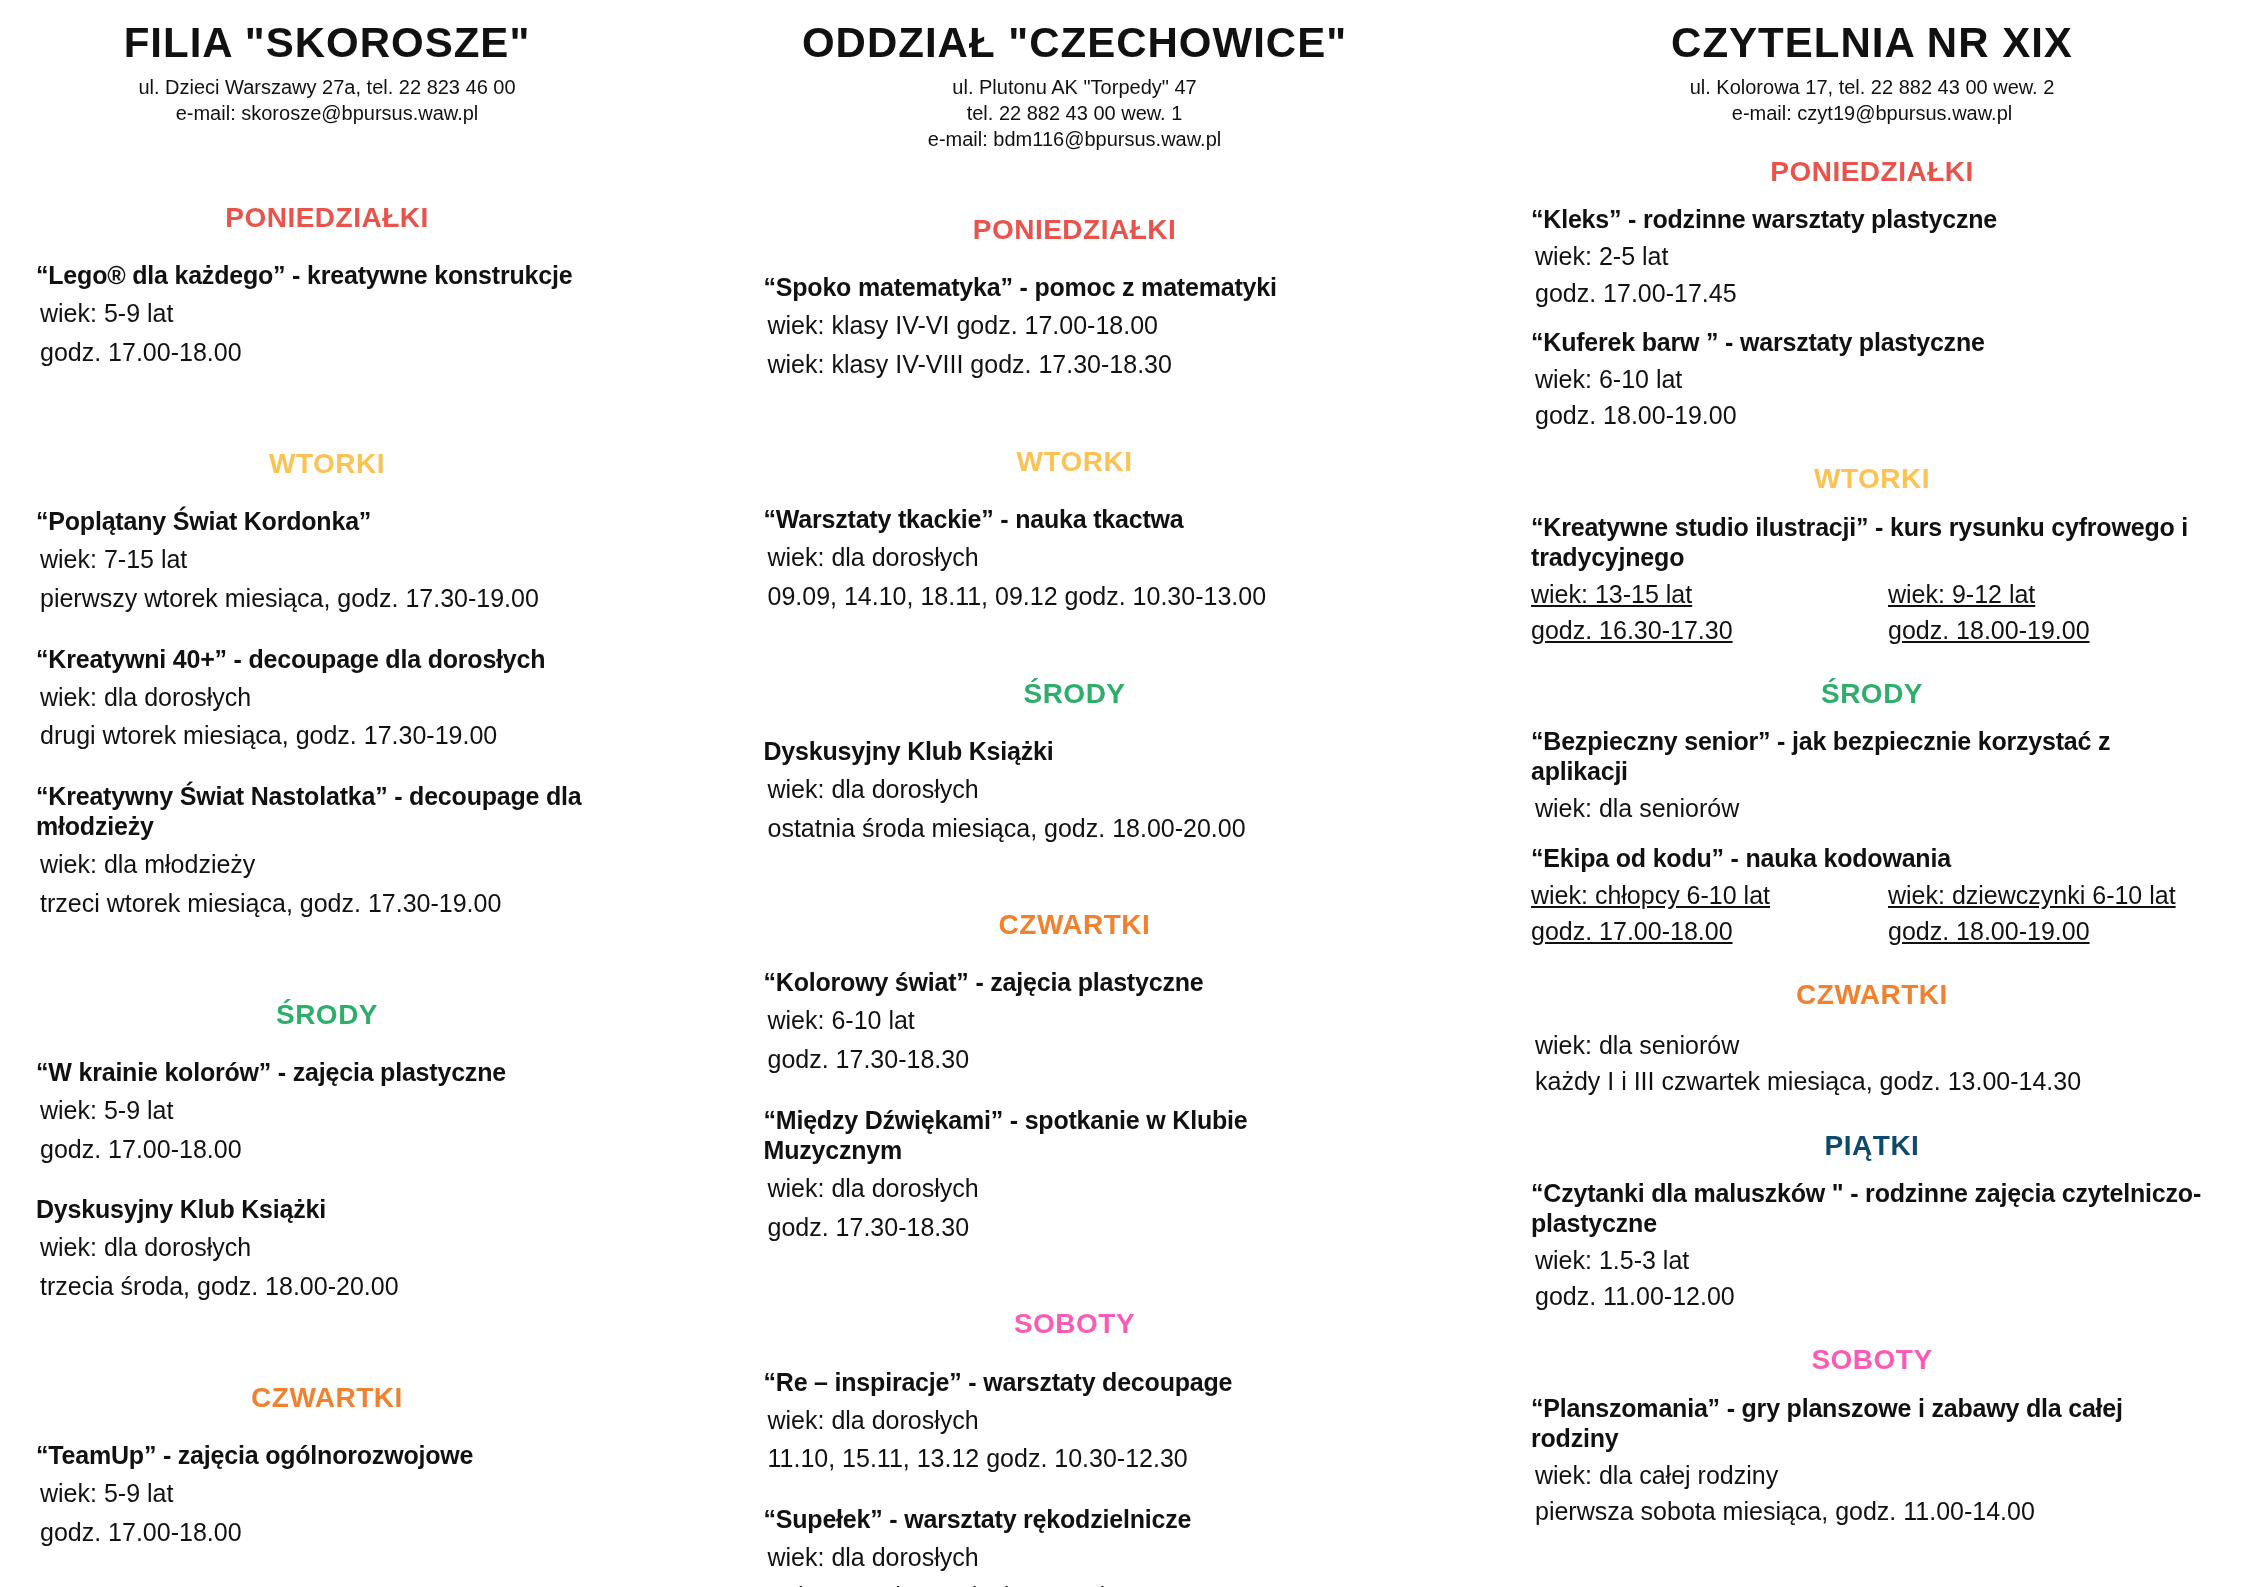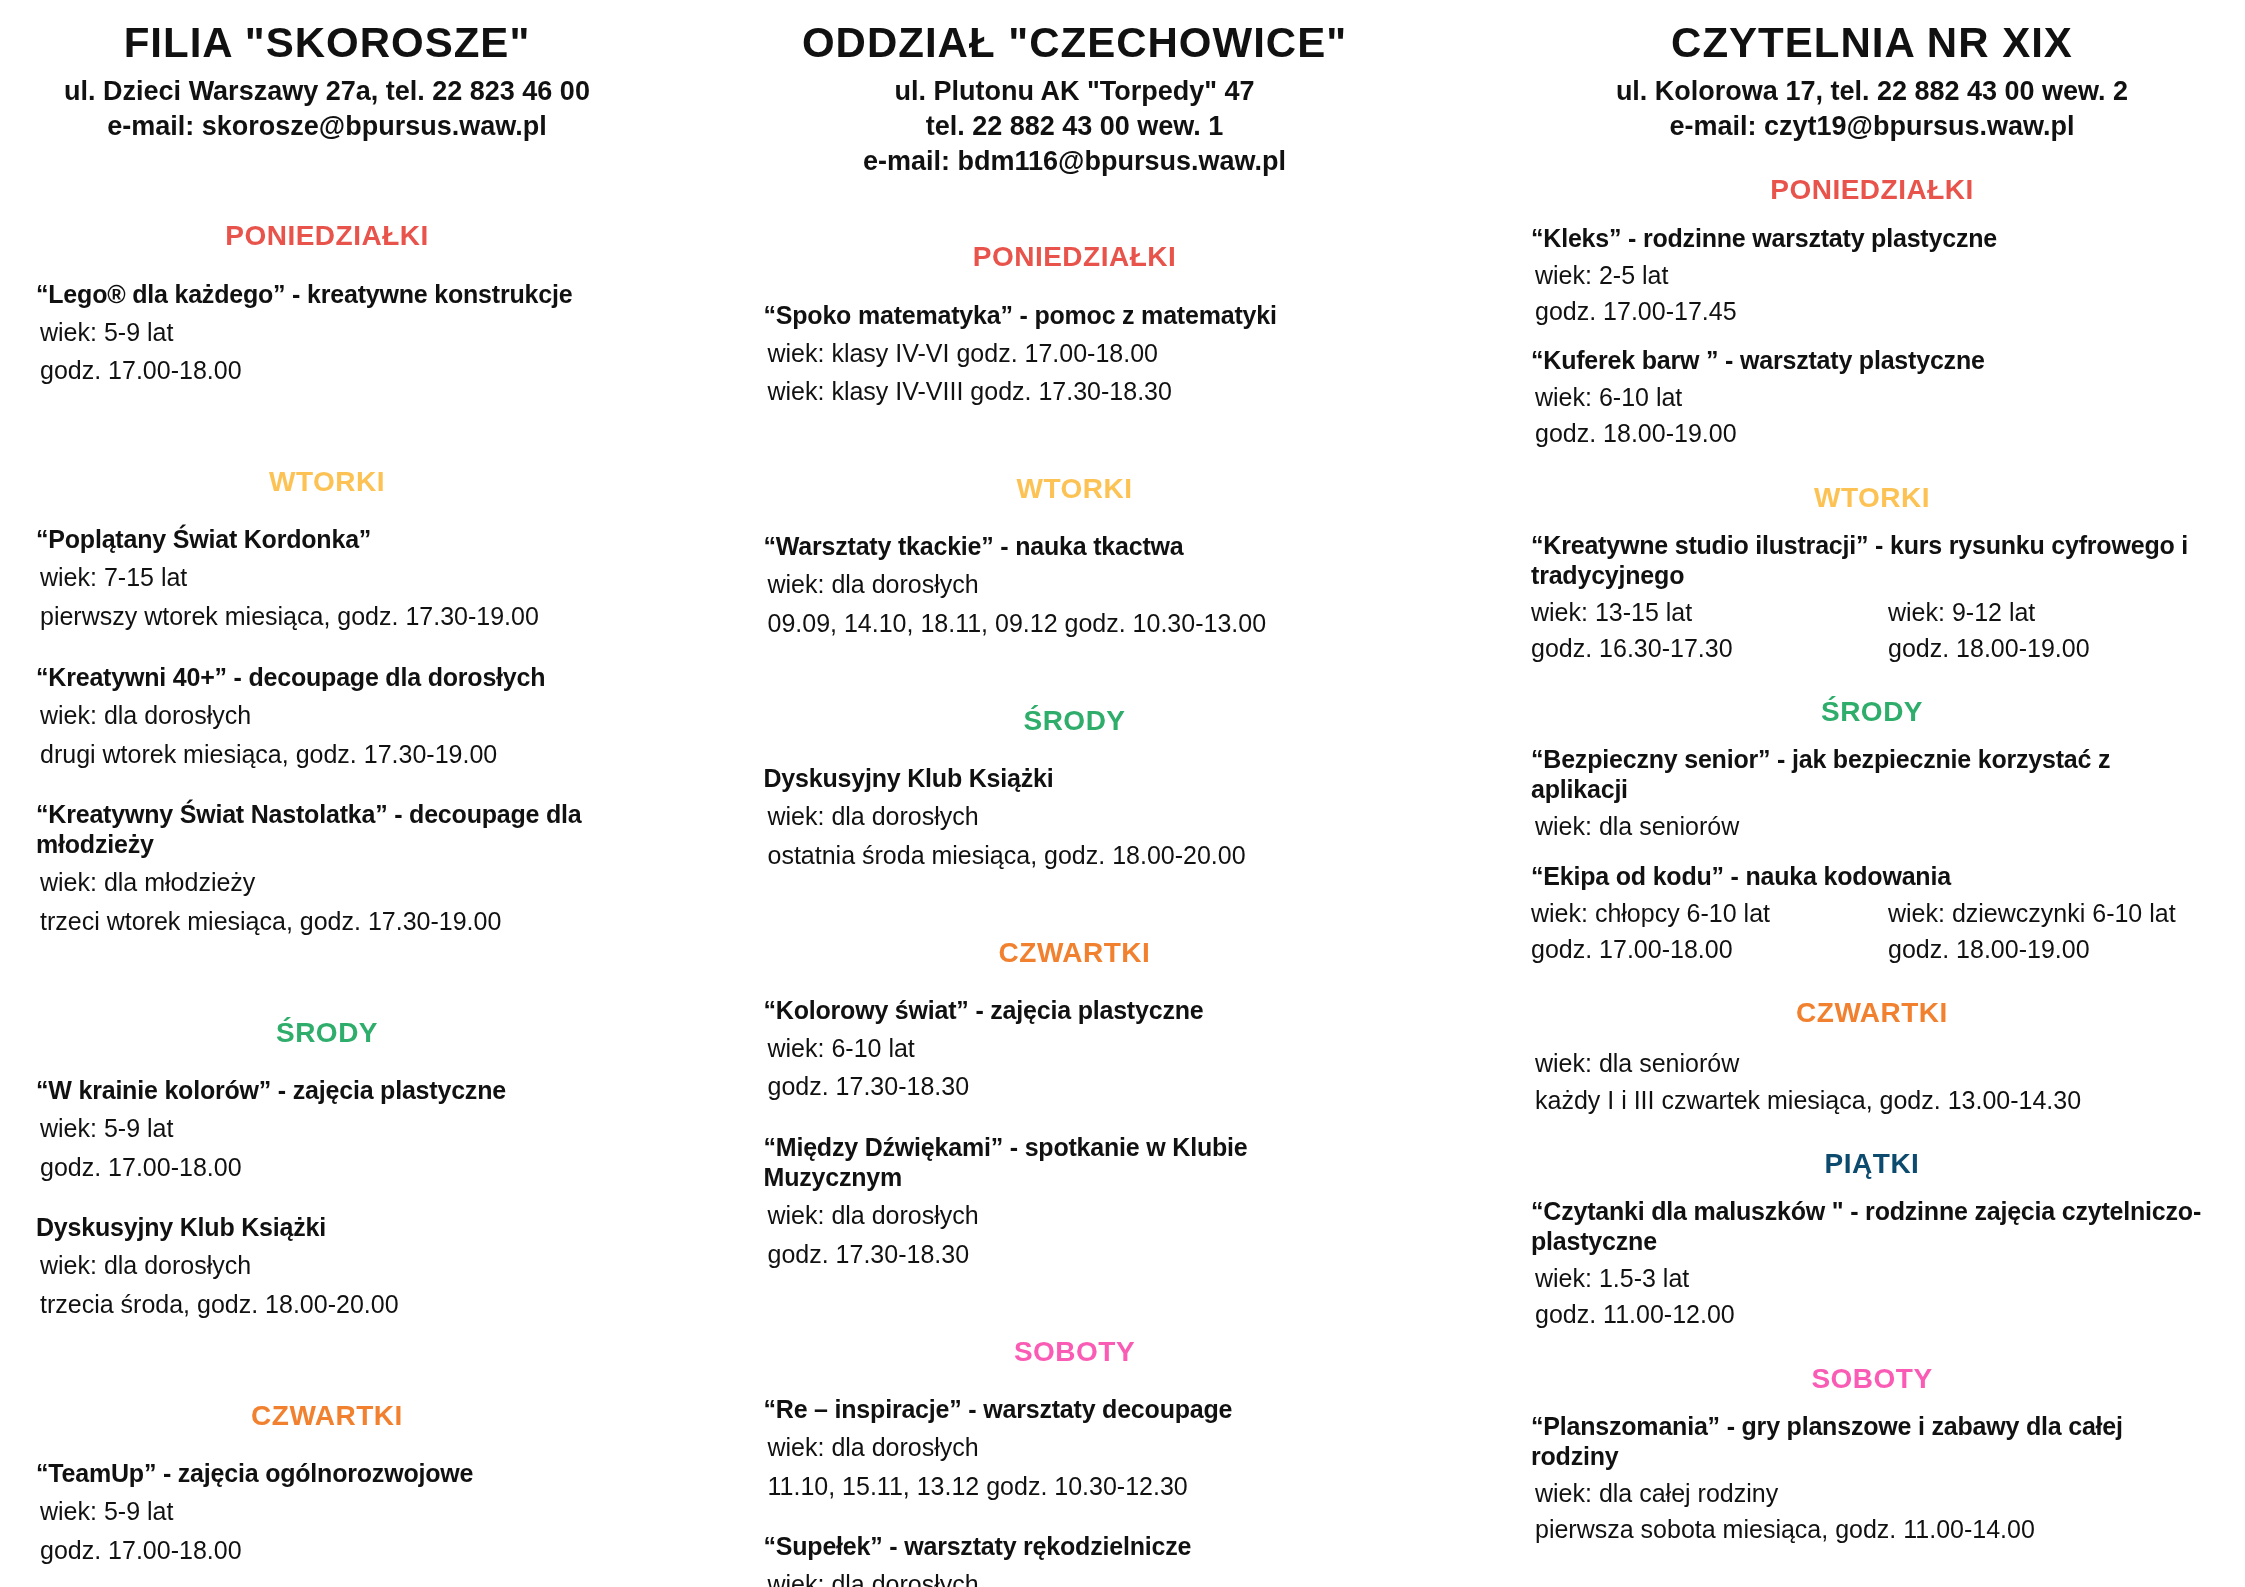--- a/index.html
+++ b/index.html
@@ -20,21 +20,21 @@
   .col-0{width:590px;}
   .col-1{width:630px;}
   .col-2{width:690px;}
   .col-header{text-align:center;}
   .branch-title{
     margin:0 0 8px 0;
     font-size:42px;font-weight:bold;letter-spacing:1px;
     line-height:1.1;
   }
   .branch-address{
-    font-size:27px;font-weight:bold;line-height:1.3;
+    font-size:20px;font-weight:normal;line-height:1.3;
   }
   .day-header{
     margin:4px;text-align:center;
     font-size:28px;font-weight:bold;letter-spacing:0.5px;
     line-height:1.15;
   }
   .day-section{margin-top:56px;}
   .col-0 .day-section{margin-top:72px;}
   .col-1 .day-section{margin-top:58px;}
   .col-2 .day-section{margin-top:26px;}
@@ -44,21 +44,21 @@
     margin:4px;
     font-size:25px;font-weight:bold;line-height:1.2;
     letter-spacing:-0.2px;
   }
   .event-line{
     font-size:25px;line-height:1.55;
     padding-left:8px;
   }
   .col-2 .event-line{line-height:1.45;}
   .event-cols{display:flex;gap:24px;}
-  .event-col{flex:1;}
+  .event-col{flex:1;text-decoration:underline;}
   .event-cols .event-line{white-space:nowrap;padding-left:4px;}
 </style>
 </head>
 <body>
 
 <div id="columns">
     <section class="column col-0">
       <header class="col-header">
         <h1 class="branch-title">FILIA "SKOROSZE"</h1>
         <div class="branch-address">ul. Dzieci Warszawy 27a, tel. 22 823 46 00</div>

